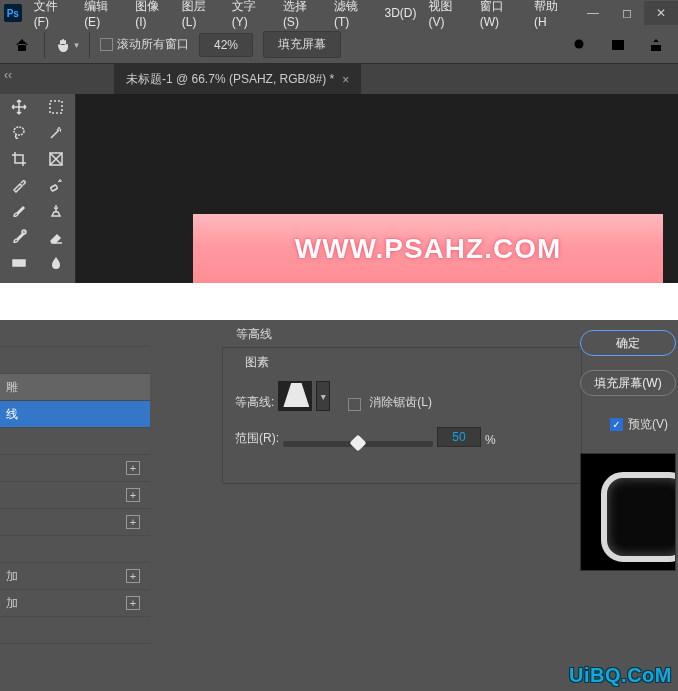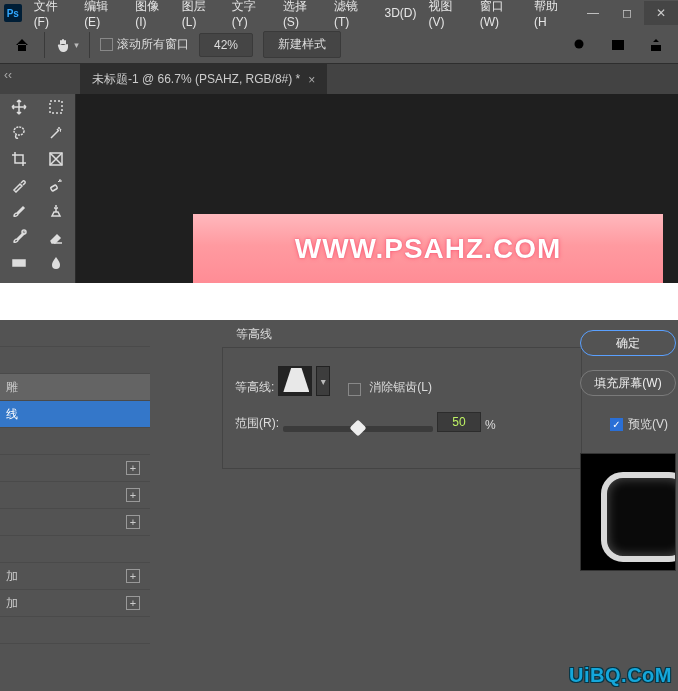--- a/index.html
+++ b/index.html
@@ -14,21 +14,21 @@
 .wc { width: 34px; height: 24px; display: flex; align-items: center; justify-content: center; color: #ccc; font-size: 12px; }
 .wc.close { background: #454545; }
 
 .optbar { height: 38px; background: #535353; border-bottom: 1px solid #2e2e2e; display: flex; align-items: center; padding: 0 10px; gap: 10px; color: #ddd; font-size: 12px; }
 .ob-icon { width: 24px; height: 24px; display: flex; align-items: center; justify-content: center; color: #ddd; }
 .ob-sep { width: 1px; height: 26px; background: #3a3a3a; }
 .chk { width: 13px; height: 13px; border: 1px solid #888; display: inline-block; vertical-align: middle; margin-right: 4px; }
 .ob-btn { border: 1px solid #3a3a3a; background: #454545; padding: 4px 14px; border-radius: 2px; font-size: 12px; color: #ddd; }
 .ob-right { margin-left: auto; display: flex; gap: 14px; }
 
-.tabbar { height: 30px; background: #434343; display: flex; align-items: flex-end; padding-left: 80px; }
+.tabbar { height: 30px; background: #434343; display: flex; align-items: flex-end; padding-left: 114px; }
 .exp-toggle { position: absolute; left: 4px; top: 68px; color: #aaa; font-size: 12px; }
 .doc-tab { background: #2e2e2e; color: #ccc; font-size: 12px; padding: 7px 12px 6px; border-top: 1px solid #2e2e2e; display: flex; align-items: center; gap: 8px; }
 .doc-tab .tx { color: #aaa; font-size: 12px; }
 
 .work { display: flex; height: 189px; }
 .toolbar { width: 76px; background: #535353; border-right: 1px solid #2a2a2a; position: relative; }
 .tool-grid { display: grid; grid-template-columns: 1fr 1fr; }
 .tool { height: 26px; display: flex; align-items: center; justify-content: center; color: #ddd; position: relative; }
 .tool svg { stroke: #ddd; fill: none; stroke-width: 1.5; }
 .canvas-wrap { flex: 1; background: #1f1f1f; position: relative; overflow: hidden; }
@@ -45,21 +45,21 @@
 
 .dlg-mid { position: absolute; left: 190px; top: 0; width: 370px; margin-left: 32px; }
 .grp-title { padding: 6px 0 2px 14px; }
 .grp-box { border: 1px solid #444; margin: 2px 0 0 0; padding: 18px 12px 20px; width: 360px; }
 .row { display: flex; align-items: flex-end; gap: 4px; margin-bottom: 16px; }
 .contour-sw { width: 34px; height: 30px; background: #232323; border: 1px solid #222; position: relative; }
 .contour-sw::after { content: ""; position: absolute; left: 4px; bottom: 3px; width: 26px; height: 24px; background: #e8e8e8; clip-path: polygon(30% 0%, 70% 0%, 100% 100%, 0% 100%); }
 .dd-caret { width: 14px; height: 30px; background: #3d3d3d; border: 1px solid #222; display: flex; align-items: center; justify-content: center; color: #bbb; font-size: 10px; }
 .slider { position: relative; width: 150px; height: 6px; background: #3b3b3b; border-radius: 2px; }
 .slider .thumb { position: absolute; top: -4px; width: 12px; height: 12px; background: #eee; border-radius: 2px; transform: translateX(-50%) rotate(45deg); }
-.numbox { width: 44px; height: 20px; background: #3b3b3b; border: 1px solid #2c2c2c; color: #bef264; text-align: center; font-size: 12px; line-height: 18px; }
+.numbox { width: 44px; height: 20px; background: #3b3b3b; border: 1px solid #2c2c2c; color: #0ea5e9; text-align: center; font-size: 12px; line-height: 18px; }
 
 .dlg-right { position: absolute; right: 0; top: 10px; width: 100px; display: flex; flex-direction: column; gap: 14px; align-items: flex-end; padding-right: 2px; }
 .dlg-btn { width: 96px; height: 26px; border: 1px solid #7a7a7a; border-radius: 13px; background: #535353; color: #eee; font-size: 12px; display: flex; align-items: center; justify-content: center; }
 .dlg-btn.primary { border-color: #5aa0ff; }
 .prev-row { display: flex; align-items: center; gap: 5px; font-size: 12px; color: #ddd; margin-top: 6px; margin-right: 8px; }
 .prev-chk { width: 13px; height: 13px; background: #2a6fd6; border: 1px solid #2a6fd6; color: #fff; font-size: 10px; display: flex; align-items: center; justify-content: center; }
 .preview-box { width: 96px; height: 118px; background: #000; border: 1px solid #333; margin-top: 6px; position: relative; overflow: hidden; }
 .preview-box .shape { position: absolute; left: 20px; top: 18px; width: 90px; height: 90px; border: 6px solid #d9d9d9; border-radius: 22px; background: #0a0a0a; box-shadow: inset 0 0 12px rgba(255,255,255,.3); }
 
 .site-wm { position: absolute; right: 6px; bottom: 4px; font-family: Arial Black, Arial, sans-serif; font-weight: 900; font-size: 20px; color: #14a7db; text-shadow: 1px 1px 0 #063646, -1px -1px 0 #063646, 1px -1px 0 #063646, -1px 1px 0 #063646; letter-spacing: .5px; }
@@ -97,21 +97,21 @@
     <div class="ob-sep"></div>
     <div class="ob-icon">
         <svg width="18" height="18" viewBox="0 0 18 18">
           <path d="M5 9 V5 a1 1 0 0 1 2 0 V8 M7 8 V4 a1 1 0 0 1 2 0 V8 M9 8 V5 a1 1 0 0 1 2 0 V9 M11 9 a1 1 0 0 1 2 0 V11 c0 3 -2 5 -5 5 c-2 0 -3 -1 -4 -3 L3 10 a1 1 0 0 1 2 -1 Z" fill="#ddd" stroke="none"></path>
         </svg>
         <span style="font-size:9px;color:#bbb;margin-left:1px">▾</span>
       </div>
     <div class="ob-sep"></div>
     <label><span class="chk"></span><span>滚动所有窗口</span></label>
     <div class="ob-btn">42%</div>
-    <div class="ob-btn">新建样式</div>
+    <div class="ob-btn">填充屏幕</div>
     <div class="ob-right">
       <div class="ob-icon">
           <svg width="16" height="16" viewBox="0 0 16 16">
             <circle cx="7" cy="7" r="4.5"></circle>
             <path d="M11 11 L15 15"></path>
           </svg>
         </div>
       <div class="ob-icon">
           <svg width="16" height="16" viewBox="0 0 16 16">
             <rect x="2" y="3" width="12" height="10"></rect>
@@ -267,20 +267,21 @@
         </div>
         <div class="style-item">
           <span></span>
         </div>
       </div>
   </div>
 
   <div class="dlg-mid">
     <div class="grp-title">等高线</div>
     <div class="grp-box">
+      <div style="margin:-12px 0 10px 10px">图素</div>
       <div class="row">
         <span>等高线:</span>
         <div class="contour-sw"></div>
         <div class="dd-caret">▾</div>
         <span style="width:10px"></span>
         <span class="chk"></span>
         <span>消除锯齿(L)</span>
       </div>
       <div class="row">
         <span>范围(R):</span>

